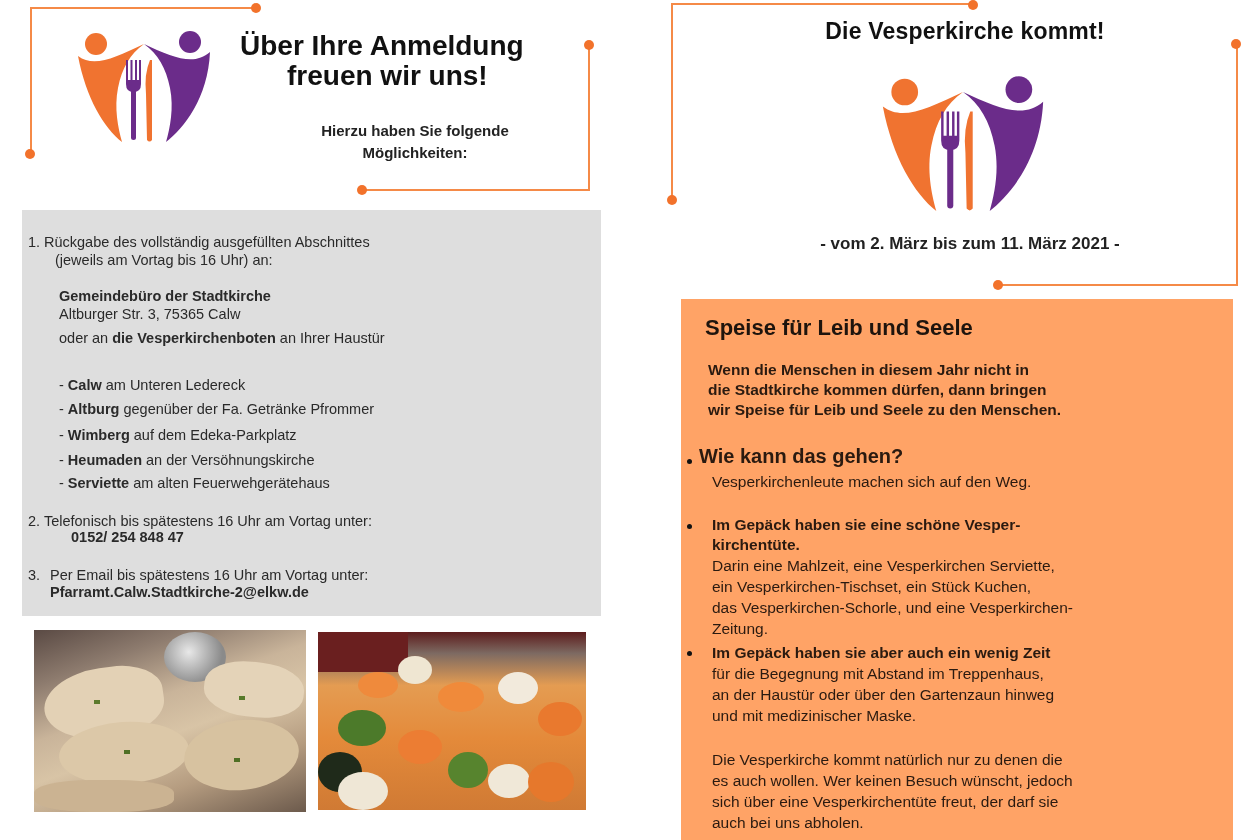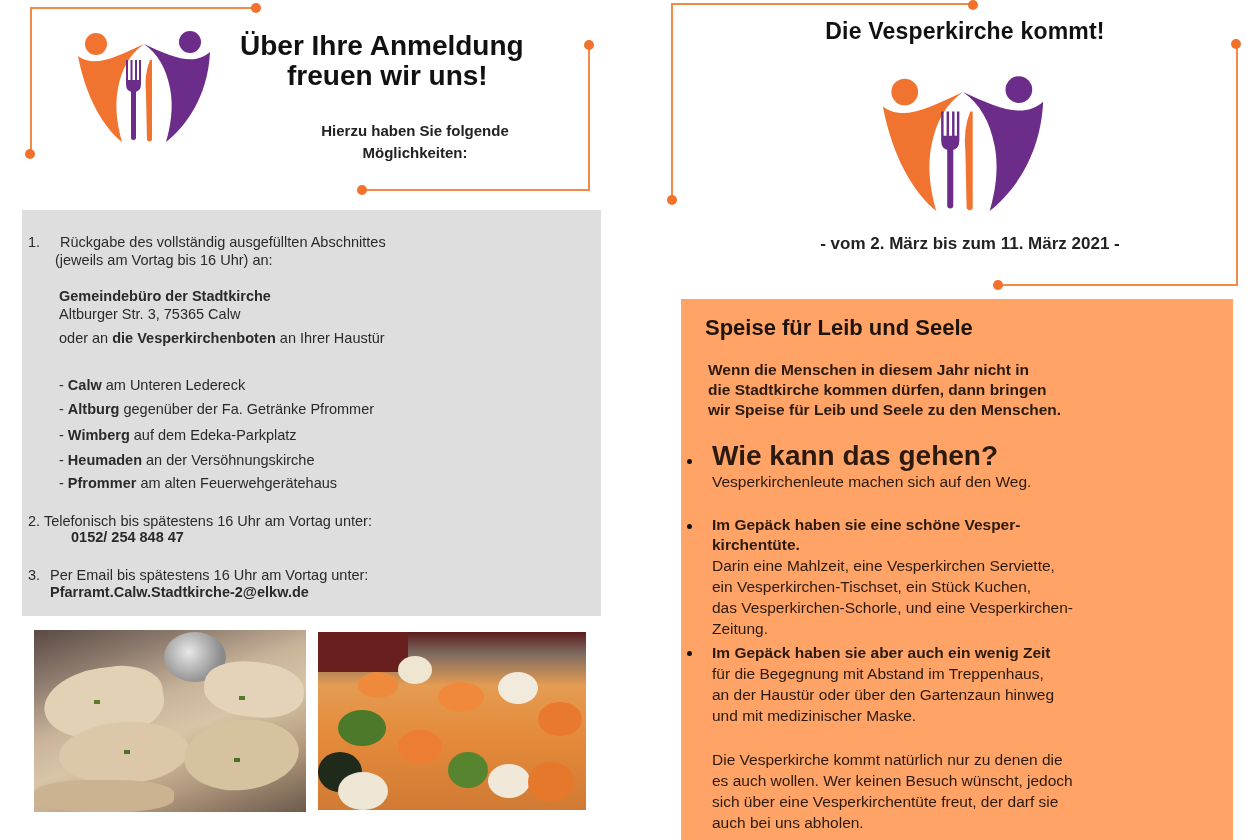--- a/index.html
+++ b/index.html
@@ -65,32 +65,32 @@
   </div>
 
   <div class="line" style="left:588px; top:45px; width:2px; height:146px;"></div>
   <div class="line" style="left:363px; top:189px; width:227px; height:2px;"></div>
   <div class="dot" style="left:584px; top:40px;"></div>
   <div class="dot" style="left:357px; top:185px;"></div>
 
   <div class="abs grey-box">
 
     <div class="gtext" style="left:6px; top:23px;">1.</div>
-    <div class="gtext" style="left:38px; top:23px;">Rückgabe des vollständig ausgefüllten Abschnittes</div>
+    <div class="gtext" style="left:22px; top:23px;">Rückgabe des vollständig ausgefüllten Abschnittes</div>
     <div class="gtext" style="left:33px; top:41px;">(jeweils am Vortag bis 16 Uhr) an:</div>
 
     <div class="gtext b" style="left:37px; top:77px;">Gemeindebüro der Stadtkirche</div>
     <div class="gtext" style="left:37px; top:95px;">Altburger Str. 3, 75365 Calw</div>
     <div class="gtext" style="left:37px; top:119px;"><span>oder an </span><span class="b">die Vesperkirchenboten</span><span> an Ihrer Haustür</span></div>
 
     <div class="gtext" style="left:37px; top:166px;"><span>- </span><span class="b">Calw</span><span> am Unteren Ledereck</span></div>
     <div class="gtext" style="left:37px; top:190px;"><span>- </span><span class="b">Altburg</span><span> gegenüber der Fa. Getränke Pfrommer</span></div>
     <div class="gtext" style="left:37px; top:216px;"><span>- </span><span class="b">Wimberg</span><span> auf dem Edeka-Parkplatz</span></div>
     <div class="gtext" style="left:37px; top:241px;"><span>- </span><span class="b">Heumaden</span><span> an der Versöhnungskirche</span></div>
-    <div class="gtext" style="left:37px; top:264px;"><span>- </span><span class="b">Pfrommer</span><span> am alten Feuerwehgerätehaus</span></div>
+    <div class="gtext" style="left:37px; top:264px;"><span>- </span><span class="b">Serviette</span><span> am alten Feuerwehgerätehaus</span></div>
 
     <div class="gtext" style="left:6px; top:302px;text-align:right;"><span>2.</span> <span>Telefonisch bis spätestens 16 Uhr am Vortag unter:</span></div>
     <div class="gtext b" style="left:28px; top:318px;margin-left:21px;">0152/ 254 848 47</div>
 
     <div class="gtext" style="left:6px; top:356px;">3.</div>
     <div class="gtext" style="left:28px; top:356px;">Per Email bis spätestens 16 Uhr am Vortag unter:</div>
     <div class="gtext b" style="left:28px; top:373px;">Pfarramt.Calw.Stadtkirche-2@elkw.de</div>
   </div>
 
   <div class="photo" style="left:34px; top:630px; width:272px; height:182px; background: linear-gradient(160deg, #5a4a44 0%, #8d7b6e 20%, #c9b49a 40%, #d8c4a6 55%, #b59c80 75%, #6c5a4c 100%);">
@@ -150,21 +150,21 @@
   <div class="abs date-line">- vom 2. März bis zum 11. März 2021 -</div>
 
   <div class="abs orange-box">
     <div class="otext b" style="left:24px; top:16px; font-size:22px; line-height:26px; color:#1e140d;">Speise für Leib und Seele</div>
 
     <div class="otext b" style="left:27px; top:61px;">Wenn die Menschen in diesem Jahr nicht in</div>
     <div class="otext b" style="left:27px; top:81px;">die Stadtkirche kommen dürfen, dann bringen</div>
     <div class="otext b" style="left:27px; top:101px;">wir Speise für Leib und Seele zu den Menschen.</div>
 
     <div class="bullet" style="left:6px; top:160px;"></div>
-    <div class="otext b" style="left:31px; top:145px; font-size:28px; line-height:24px;">Wie kann das gehen?</div>
+    <div class="otext b" style="left:18px; top:145px; font-size:20px; line-height:24px;">Wie kann das gehen?</div>
     <div class="otext" style="left:31px; top:173px;">Vesperkirchenleute machen sich auf den Weg.</div>
 
     <div class="bullet" style="left:6px; top:225px;"></div>
     <div class="otext b" style="left:31px; top:216px;">Im Gepäck haben sie eine schöne Vesper-</div>
     <div class="otext b" style="left:31px; top:236px;">kirchentüte.</div>
     <div class="otext" style="left:31px; top:257px;">Darin eine Mahlzeit, eine Vesperkirchen Serviette,</div>
     <div class="otext" style="left:31px; top:278px;">ein Vesperkirchen-Tischset, ein Stück Kuchen,</div>
     <div class="otext" style="left:31px; top:299px;">das Vesperkirchen-Schorle, und eine Vesperkirchen-</div>
     <div class="otext" style="left:31px; top:320px;">Zeitung.</div>
 

